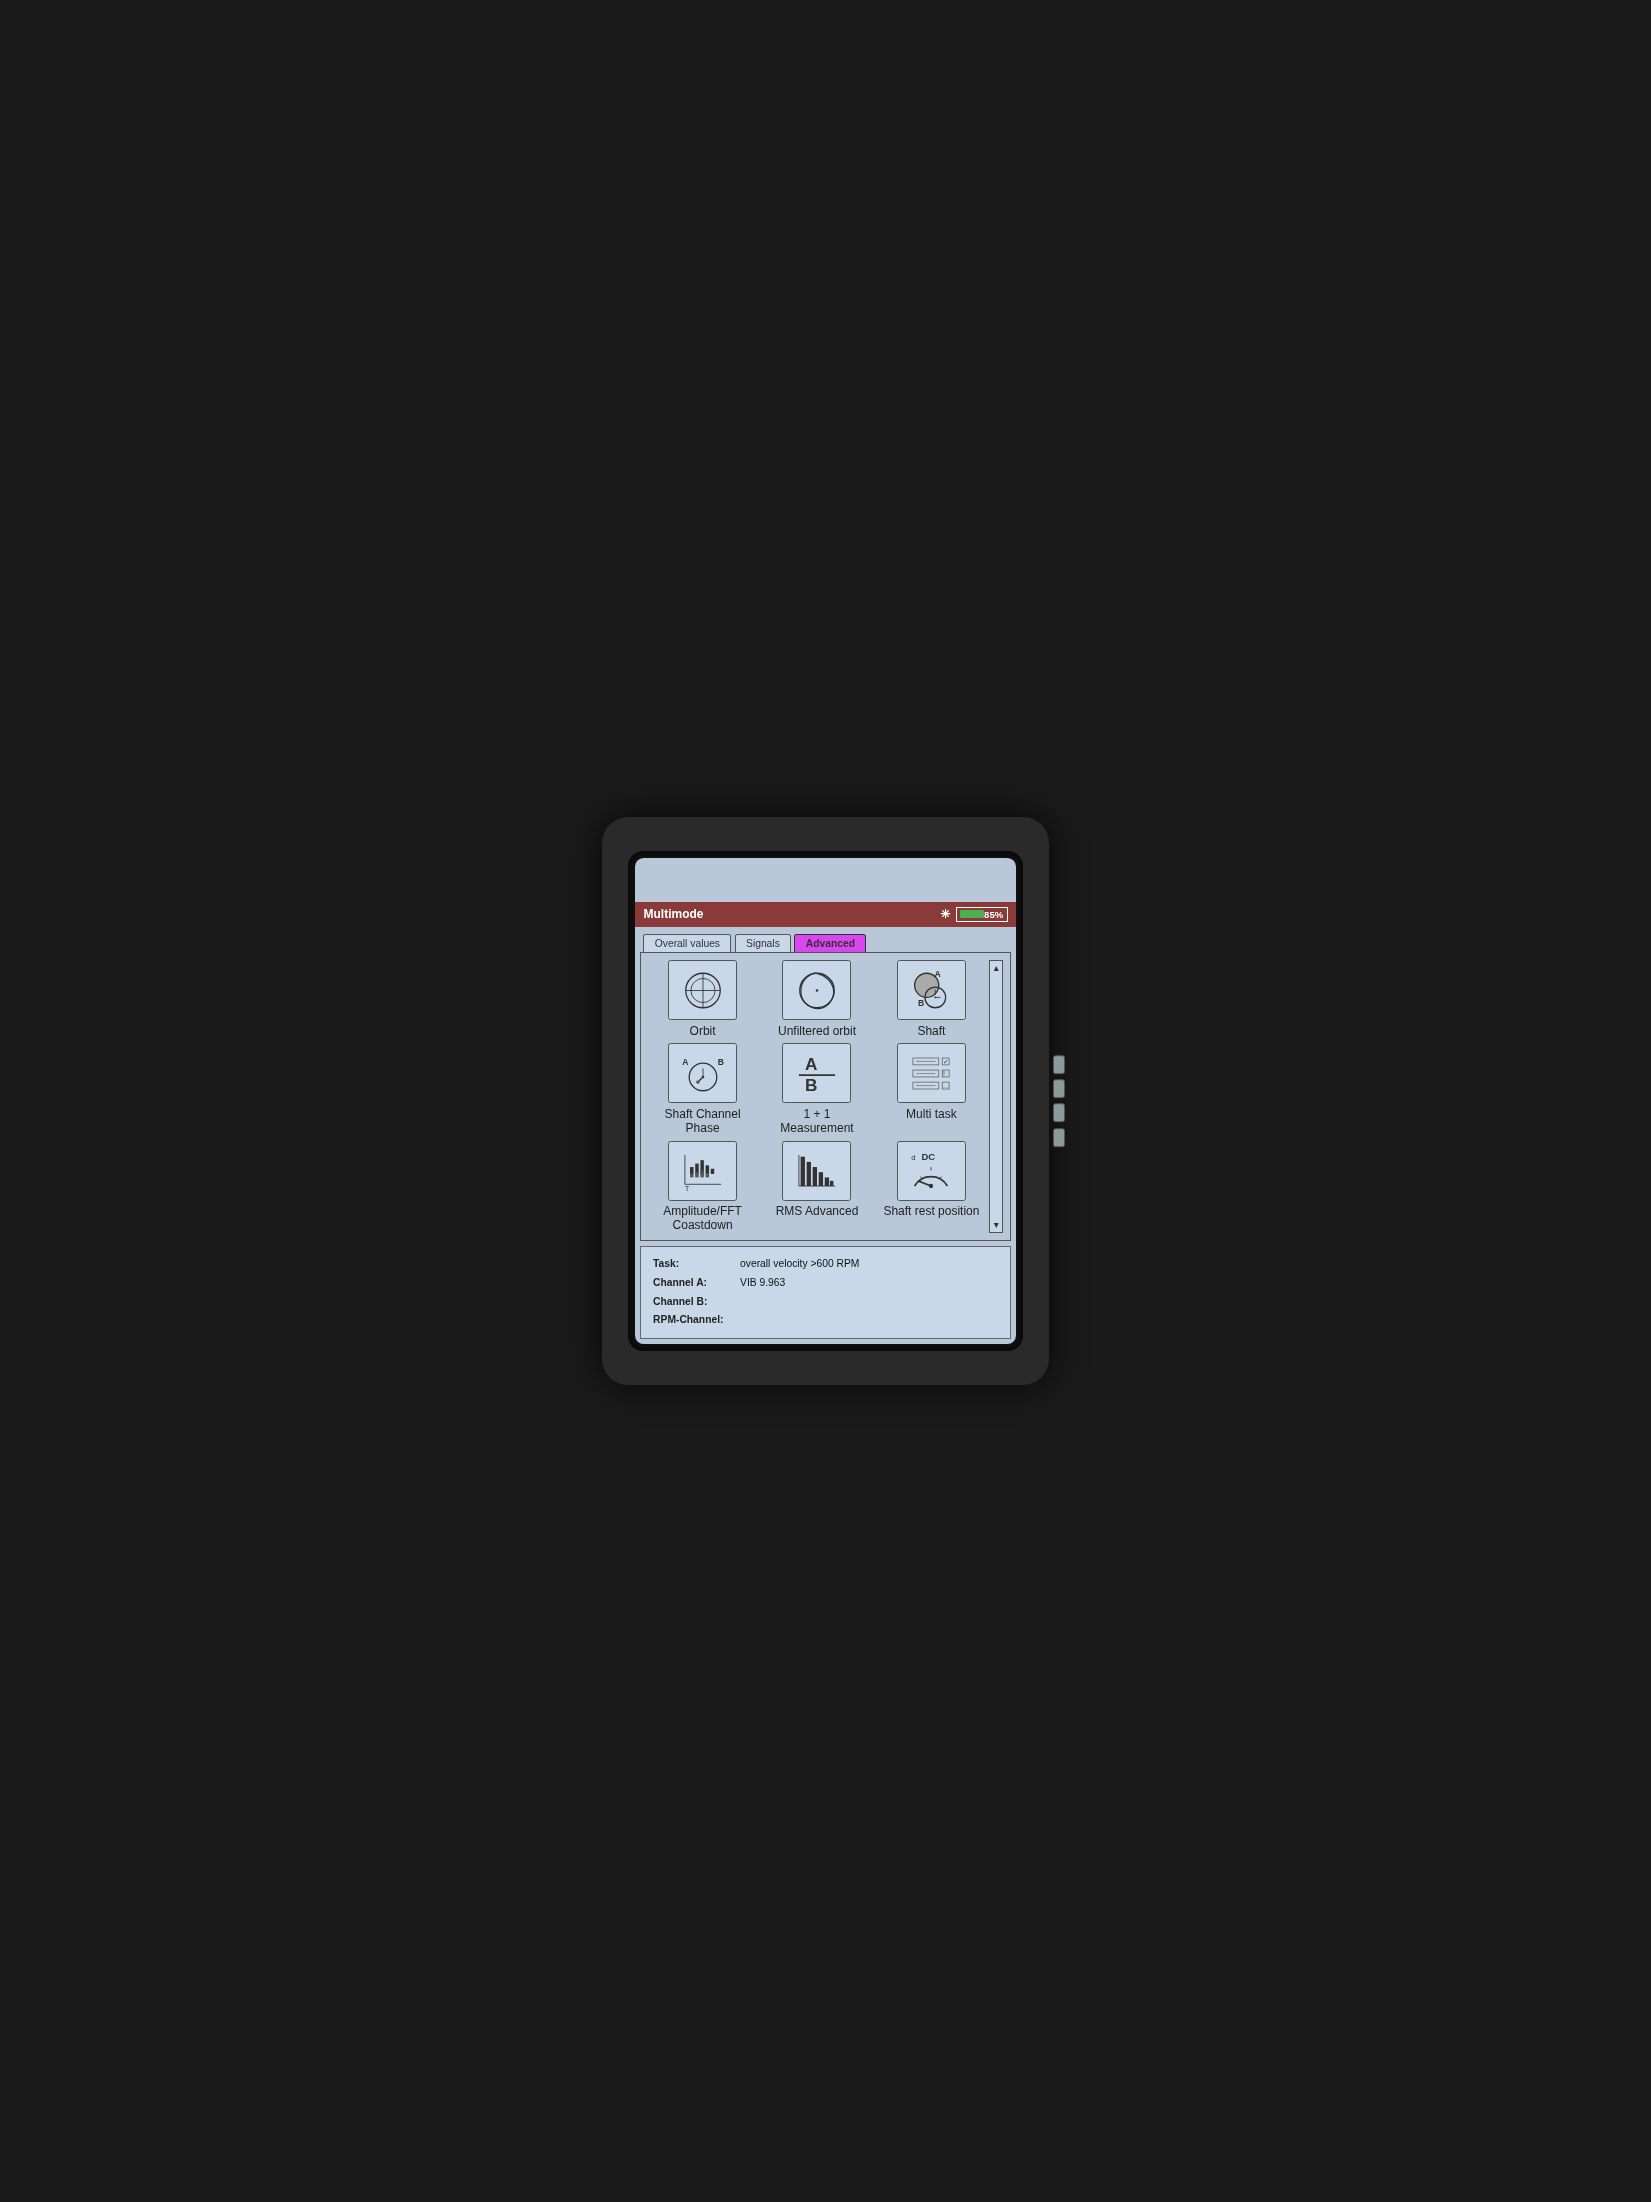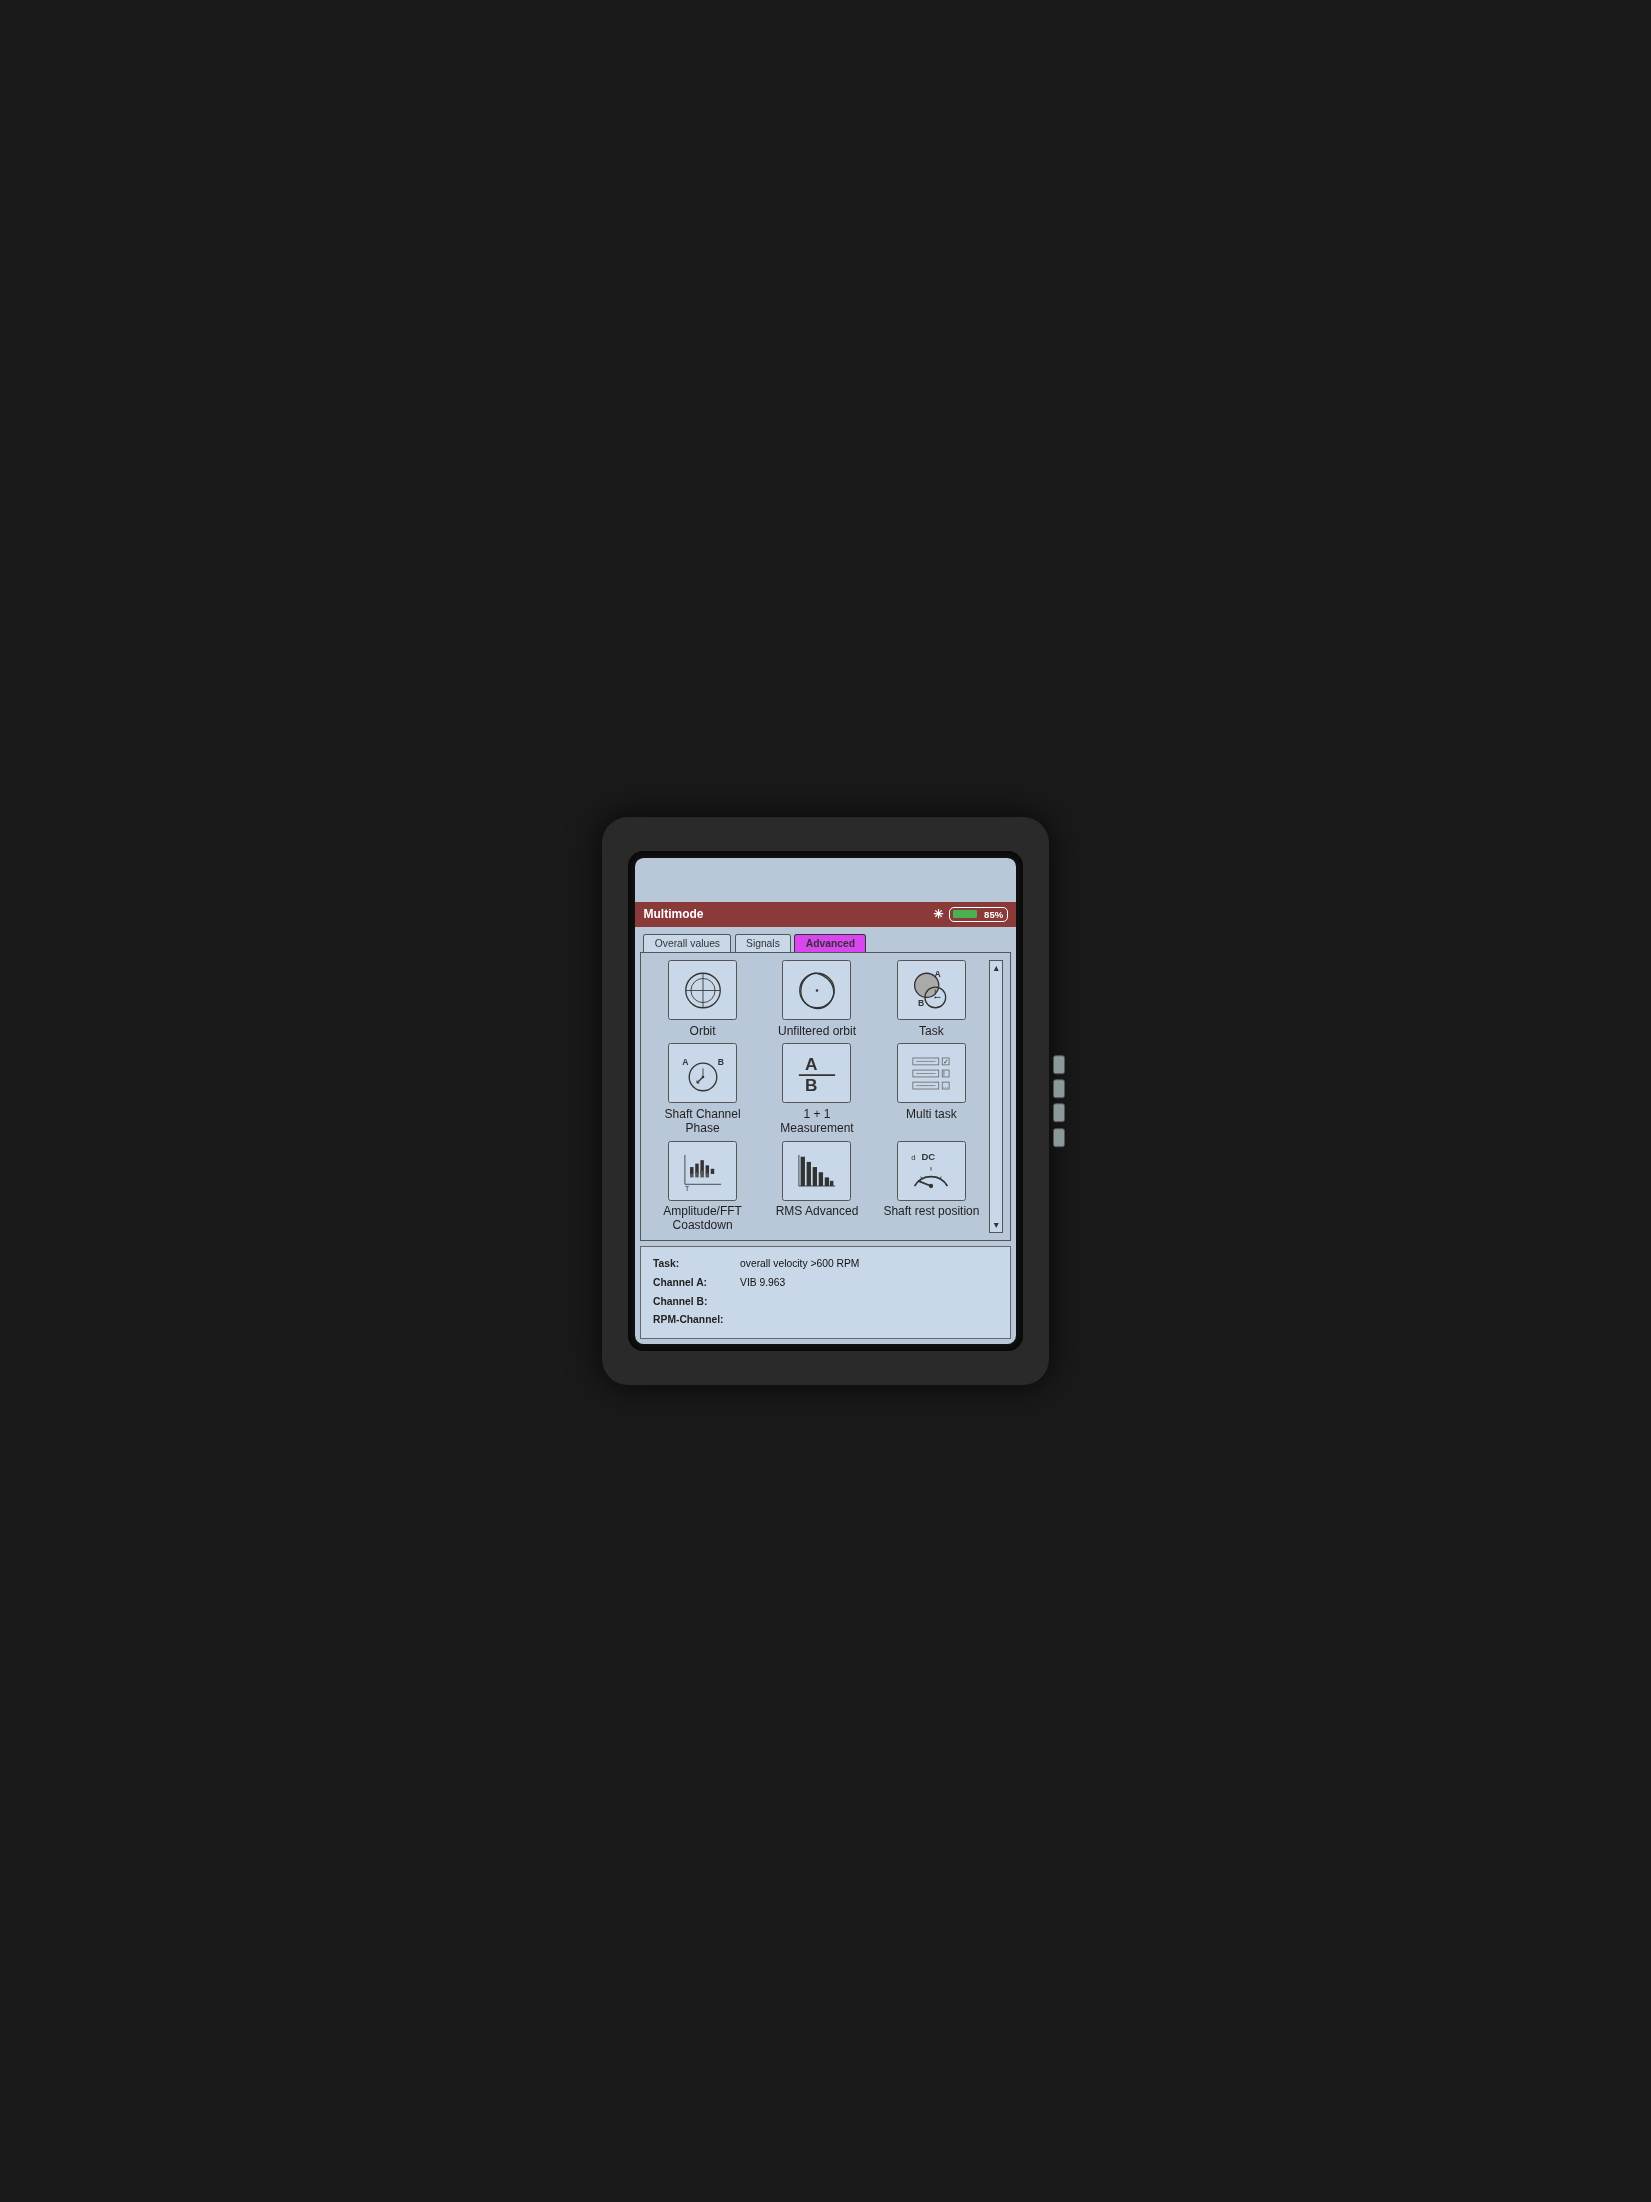--- a/index.html
+++ b/index.html
@@ -50,27 +50,27 @@
     }
 
     .title-bar-right {
       display: flex;
       align-items: center;
       gap: 5.2px;
     }
 
     .battery-icon {
       border: 1.7px solid #fff;
-      border-radius: 5px;
+      border-radius: 0;
       padding: 0.9px 3.4px;
       font-size: 9.5px;
       color: #fff;
       display: flex;
       align-items: center;
-      gap: 7px;
+      gap: 0;
     }
 
     .battery-level {
       background: #4caf50;
       height: 8.6px;
       border-radius: 0.9px;
     }
 
     .signal-icon {
       color: #fff;
@@ -284,21 +284,21 @@
                 <circle cx="24" cy="20" r="14" fill="#aaa" stroke="#333" stroke-width="1.5"></circle>
                 <text x="33" y="10" font-size="10" fill="#333" font-weight="bold">A</text>
                 <circle cx="34" cy="34" r="12" fill="none" stroke="#333" stroke-width="1.5"></circle>
 
                 <circle cx="34" cy="34" r="1" fill="#333"></circle>
                 <line x1="34" y1="25" x2="34" y2="31" stroke="#333" stroke-width="1"></line>
                 <line x1="34" y1="34" x2="40" y2="34" stroke="#333" stroke-width="1"></line>
                 <text x="14" y="44" font-size="10" fill="#333" font-weight="bold">B</text>
               </svg>
             </div>
-            <span class="icon-label">Task</span>
+            <span class="icon-label">Shaft</span>
           </div>
 
           <div class="icon-item">
             <div class="icon-box">
               <svg viewBox="0 0 58 52">
                 <text x="5" y="16" font-size="10" fill="#333" font-weight="bold">A</text>
                 <text x="46" y="16" font-size="10" fill="#333" font-weight="bold">B</text>
                 <circle cx="29" cy="30" r="16" fill="none" stroke="#333" stroke-width="1.5"></circle>
 
                 <circle cx="29" cy="30" r="1.5" fill="#333"></circle>

